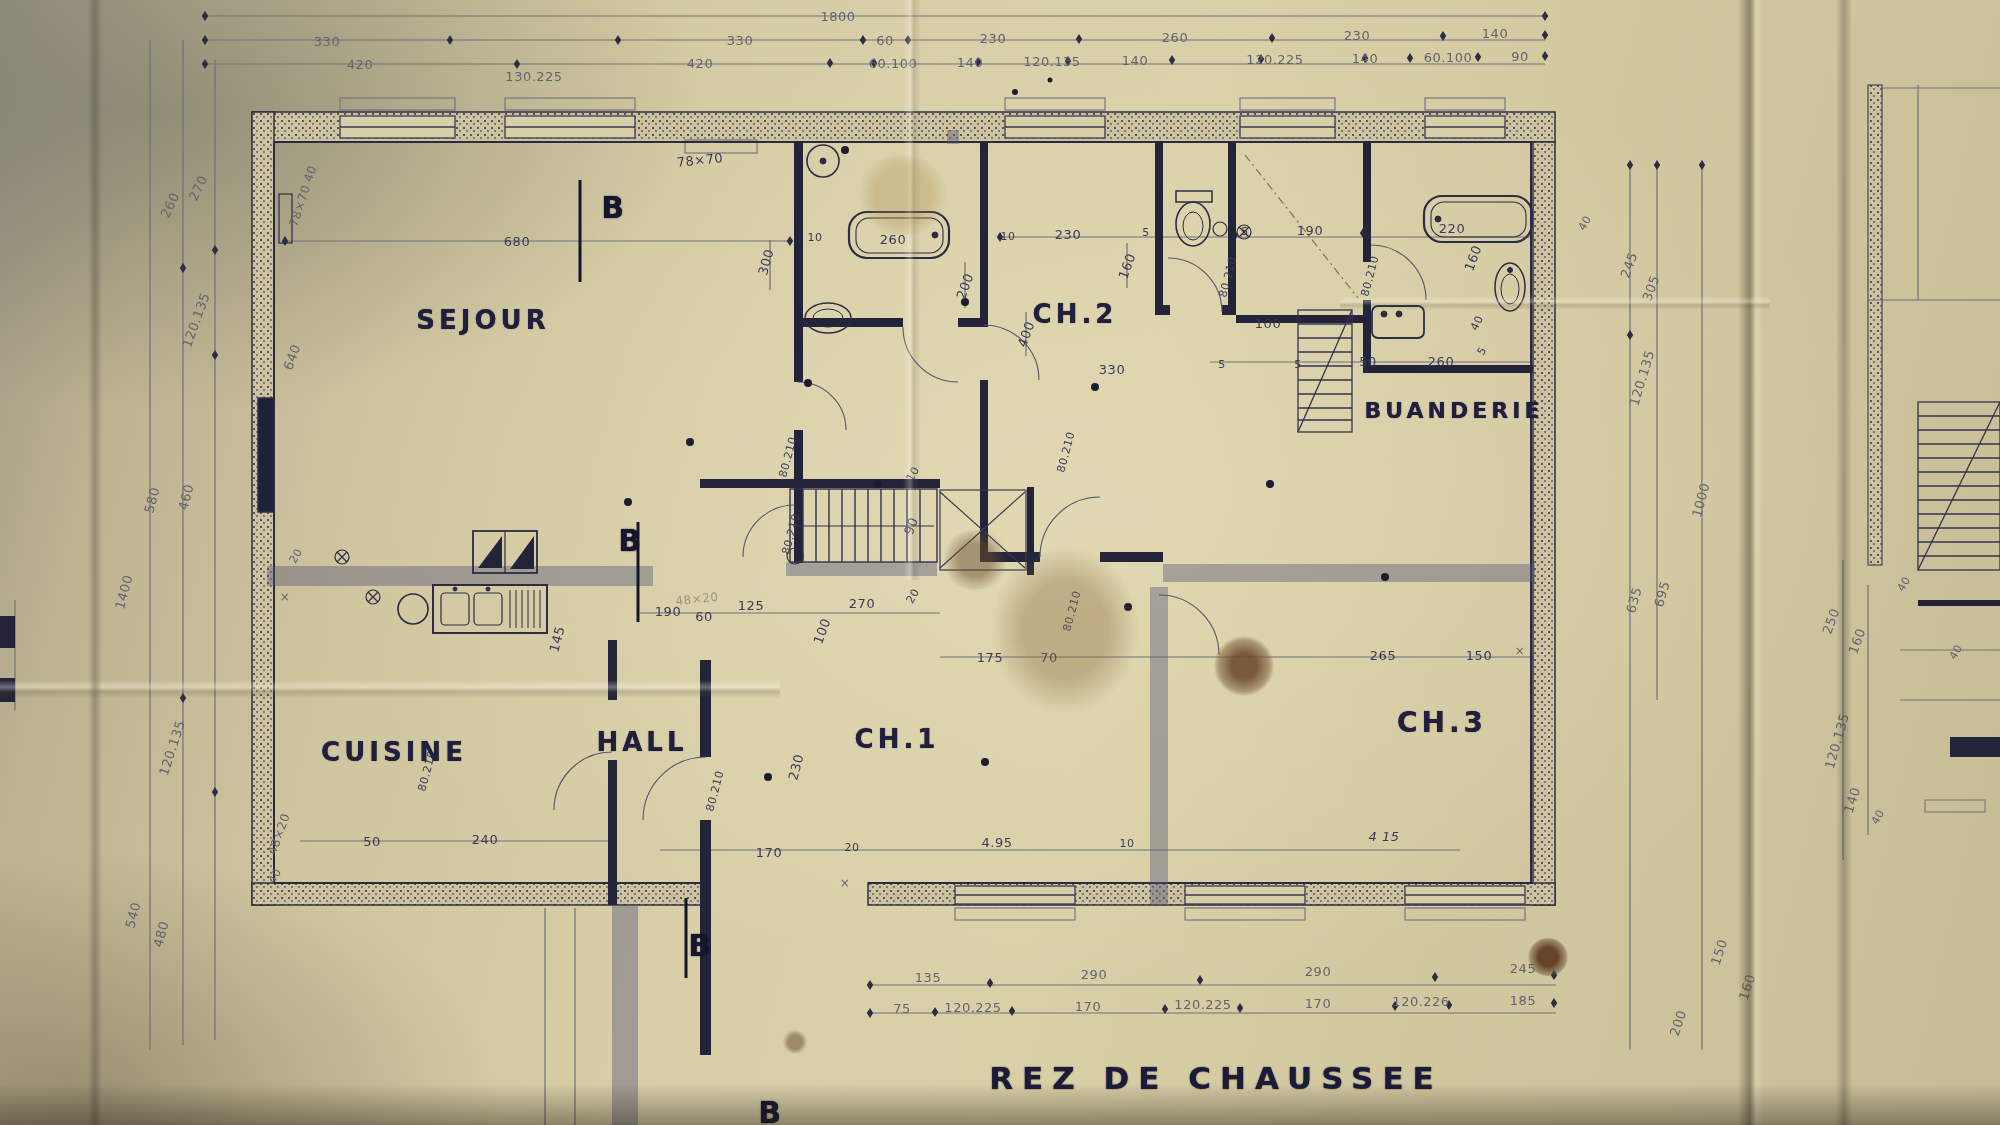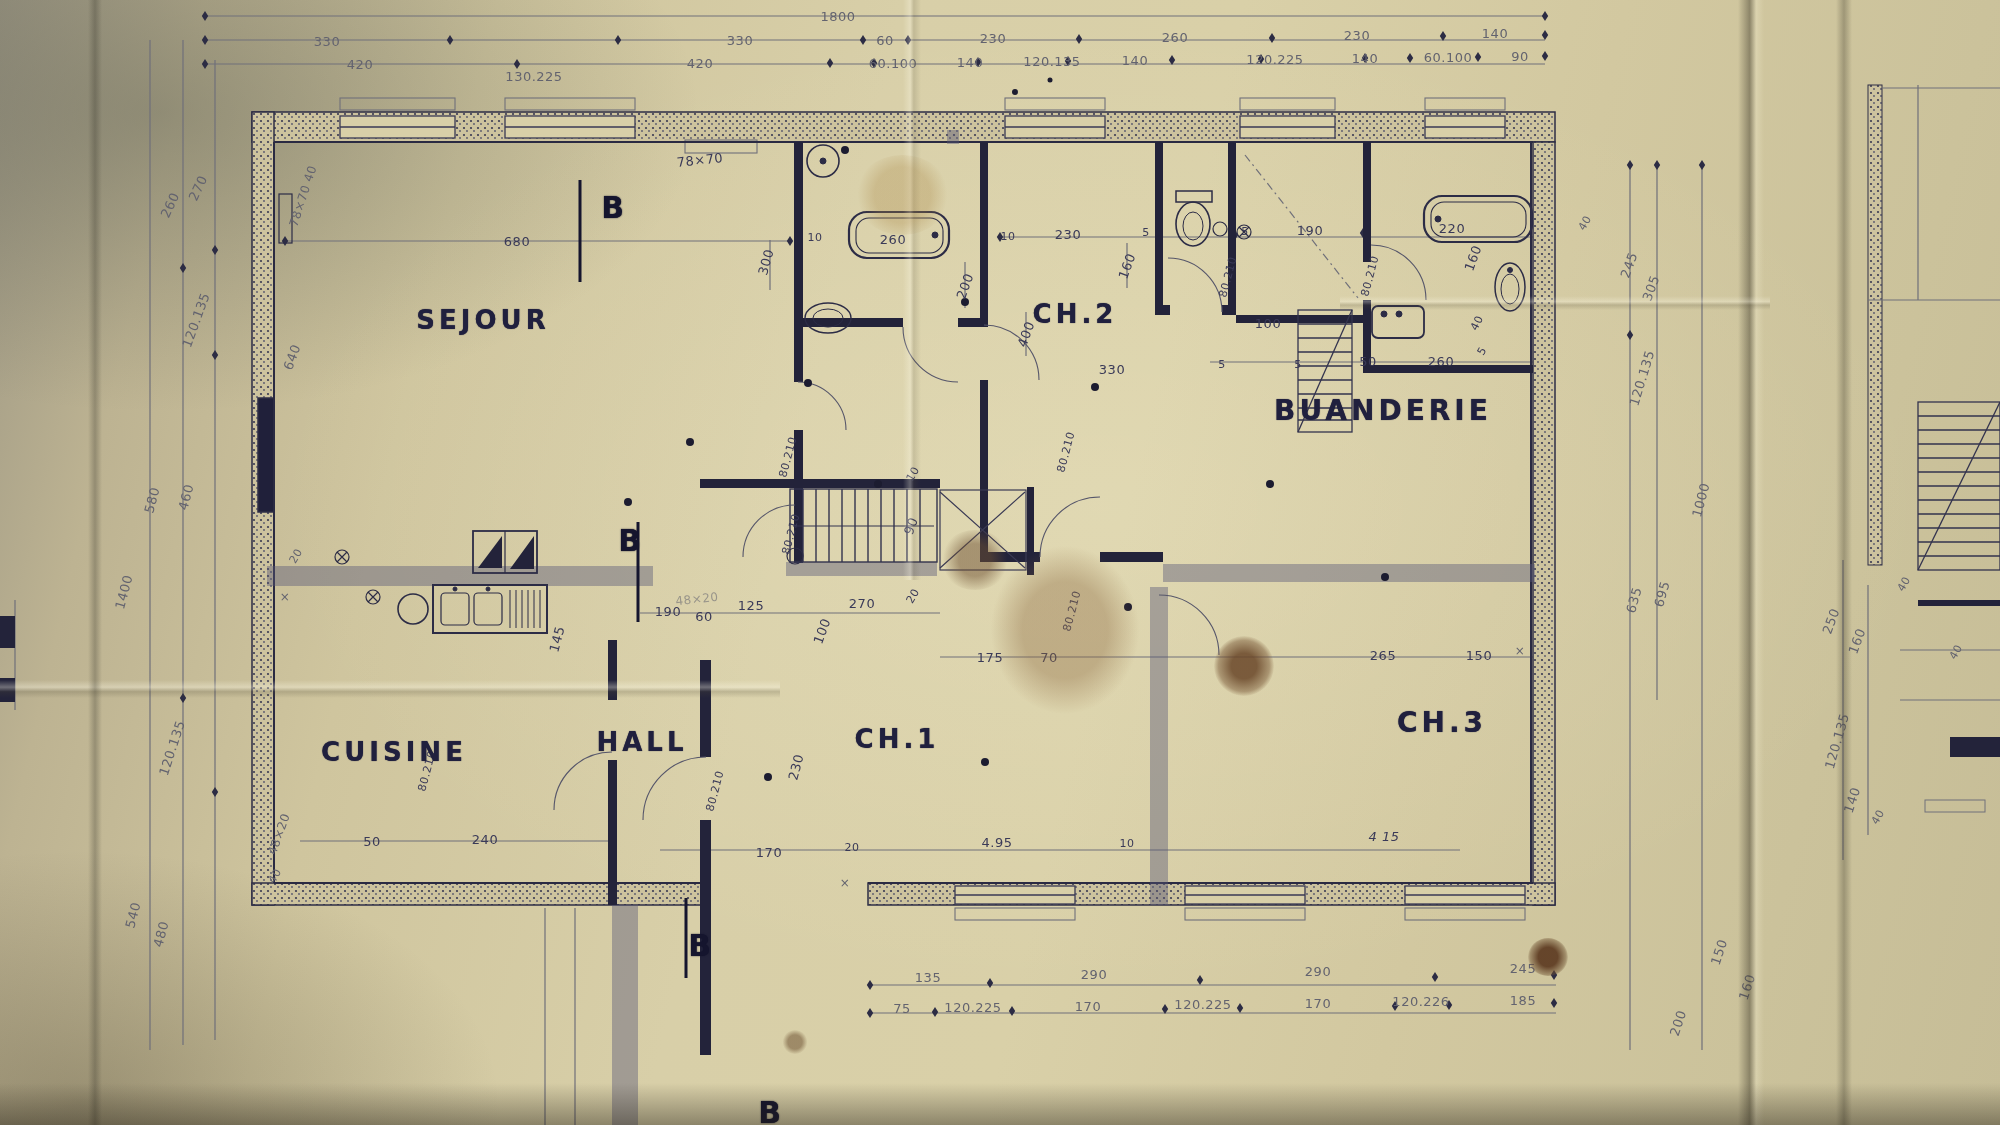--- a/index.html
+++ b/index.html
@@ -416,29 +416,30 @@
       <div class="anno dim-text" style="left: 1127px; top: 843px; font-size: 11px;">10</div>
       <div class="anno dim-text" style="left: 1384px; top: 836px; font-style: italic;">4 15</div>
       <div class="anno dim-text" style="left: 372px; top: 841px;">50</div>
       <div class="anno dim-text" style="left: 485px; top: 839px;">240</div>
       <div class="anno dim-text" style="left: 427px; top: 771px; font-size: 11px; --r: -75deg;">80.210</div>
       <div class="anno dim-text pencil" style="left: 285px; top: 597px; font-size: 12px;">×</div>
       <div class="anno dim-text pencil" style="left: 845px; top: 883px; font-size: 12px;">×</div>
       <div class="anno dim-text pencil" style="left: 1520px; top: 651px; font-size: 12px;">×</div>
       <div class="anno room-label" style="left: 483px; top: 320px;">SEJOUR</div>
       <div class="anno room-label" style="left: 1075px; top: 314px;">CH.2</div>
-      <div class="anno room-label" style="left: 1383px; top: 410px; font-size: 28px;">BUANDERIE</div>
+      <div class="anno room-label" style="left: 1454px; top: 410px; font-size: 22px;">BUANDERIE</div>
       <div class="anno room-label" style="left: 394px; top: 752px;">CUISINE</div>
       <div class="anno room-label" style="left: 634px; top: 742px; margin-left: 8px;">HALL</div>
       <div class="anno room-label" style="left: 897px; top: 739px;">CH.1</div>
       <div class="anno room-label" style="left: 1442px; top: 722px; font-size: 28px;">CH.3</div>
       <div class="anno section-marker" style="left: 613px; top: 207px;">B</div>
       <div class="anno section-marker" style="left: 630px; top: 540px;">B</div>
       <div class="anno section-marker" style="left: 700px; top: 945px;">B</div>
       <div class="anno section-marker" style="left: 770px; top: 1112px;">B</div>
+      <div class="anno page-title" style="left: 1216px; top: 1078px;">REZ DE CHAUSSEE</div>
     </div>
 
   <div class="crease" style="left:1738px;top:0;width:26px;height:1125px;
        background:linear-gradient(90deg,rgba(0,0,0,0),rgba(60,55,40,.45) 45%,rgba(255,250,225,.25) 70%,rgba(0,0,0,0));"></div>
   <div class="crease" style="left:1836px;top:0;width:16px;height:1125px;
        background:linear-gradient(90deg,rgba(0,0,0,0),rgba(70,65,48,.35) 50%,rgba(0,0,0,0));"></div>
   <div class="crease" style="left:903px;top:0;width:18px;height:580px;
        background:linear-gradient(90deg,rgba(0,0,0,0),rgba(255,252,235,.30) 40%,rgba(90,85,65,.18) 60%,rgba(0,0,0,0));"></div>
   <div class="crease" style="left:0;top:680px;width:780px;height:18px;
        background:linear-gradient(180deg,rgba(0,0,0,0),rgba(255,252,235,.35) 40%,rgba(80,75,55,.22) 65%,rgba(0,0,0,0));"></div>

